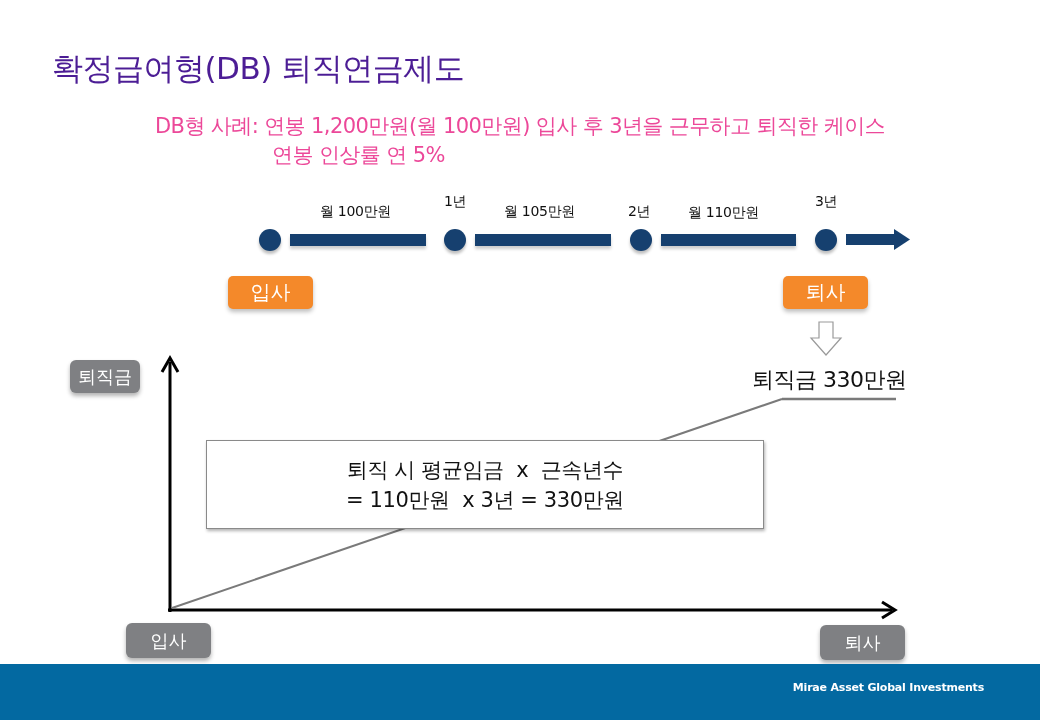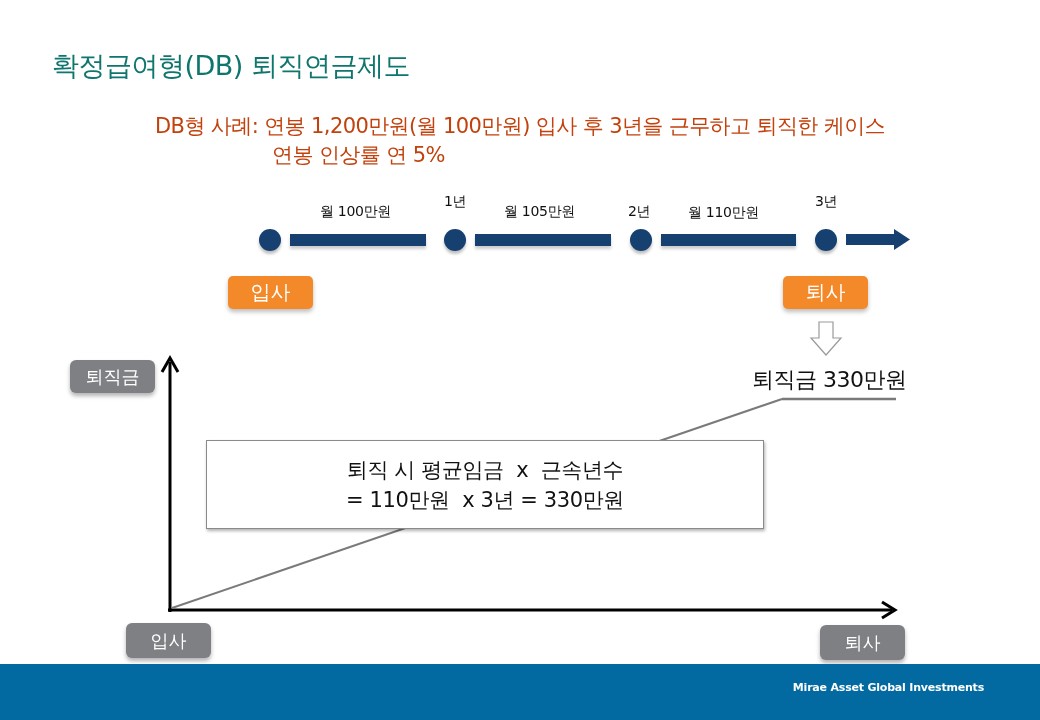--- a/index.html
+++ b/index.html
@@ -4,25 +4,25 @@
 <style>
   html, body { margin: 0; padding: 0; }
   body {
     width: 1040px; height: 720px; position: relative; overflow: hidden;
     background: #ffffff;
     font-family: "DejaVu Sans", "Liberation Sans", sans-serif;
     color: #000;
   }
   .abs { position: absolute; }
   .title {
-    left: 52px; top: 48px; font-size: 27px; color: #0f766e; letter-spacing: -0.5px;
+    left: 52px; top: 48px; font-size: 31px; color: #4c1d95; letter-spacing: -0.5px;
     font-weight: normal;
   }
   .case-line {
-    font-size: 21px; color: #c2410c; letter-spacing: -0.6px; white-space: nowrap;
+    font-size: 21px; color: #ec4899; letter-spacing: -0.6px; white-space: nowrap;
   }
   .tl-label { font-size: 14px; color: #111; white-space: nowrap; letter-spacing: -0.3px; }
   .dot {
     width: 22px; height: 22px; border-radius: 50%; background: #16406f;
     box-shadow: 0 3px 3px rgba(0,0,0,0.25);
   }
   .bar {
     height: 12px; background: #16406f;
     box-shadow: 0 3px 3px rgba(0,0,0,0.2);
   }
@@ -96,21 +96,21 @@
   <line x1="170" y1="612" x2="170" y2="362" stroke="#000" stroke-width="3"></line>
   <polyline points="162,372 170,358 178,372" fill="none" stroke="#000" stroke-width="3"></polyline>
 
   <line x1="168" y1="610" x2="892" y2="610" stroke="#000" stroke-width="3"></line>
   <polyline points="882,602 895,610 882,618" fill="none" stroke="#000" stroke-width="3"></polyline>
 
   <line x1="172" y1="608" x2="782" y2="399" stroke="#7a7a7a" stroke-width="2"></line>
   <line x1="782" y1="399" x2="896" y2="399" stroke="#7a7a7a" stroke-width="2.5"></line>
 </svg>
 
-<div class="abs gray-badge" style="left:70px; top:360px; width:85px; height:33px;">퇴직금</div>
+<div class="abs gray-badge" style="left:70px; top:360px; width:70px; height:33px;">퇴직금</div>
 <div class="abs gray-badge" style="left:126px; top:623px; width:85px; height:35px;">입사</div>
 <div class="abs gray-badge" style="left:820px; top:625px; width:85px; height:35px;">퇴사</div>
 
 <div class="abs formula-box">
   <div style="white-space:pre;">퇴직 시 평균임금  x  근속년수</div>
   <div style="white-space:pre;">= 110만원  x 3년 = 330만원</div>
 </div>
 
 <div class="abs footer">
   <div class="footer-brand">Mirae Asset Global Investments</div>

